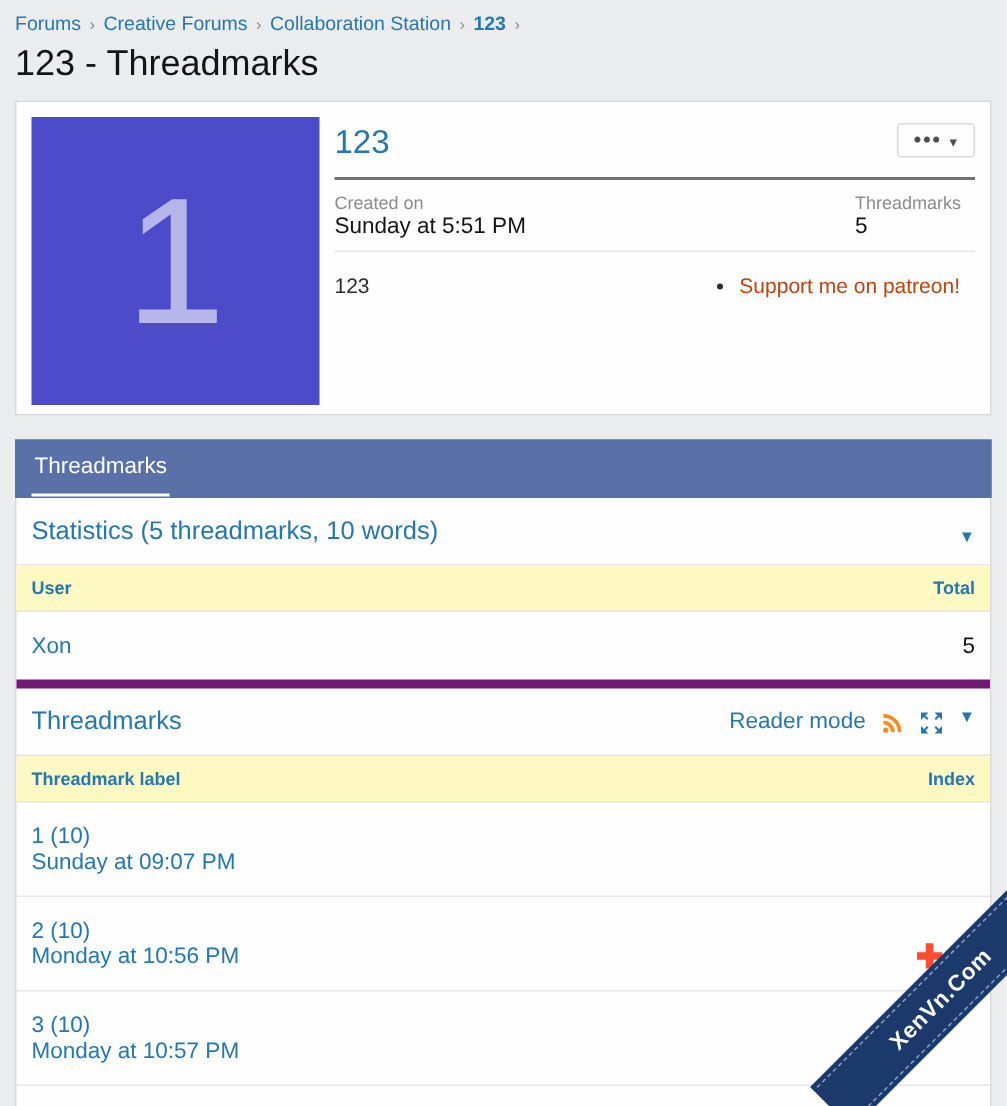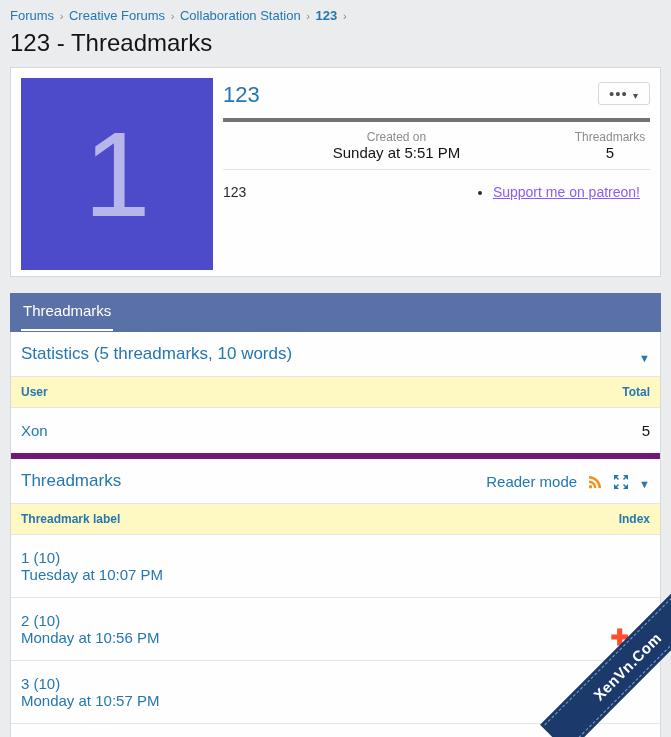--- a/index.html
+++ b/index.html
@@ -13,44 +13,44 @@
 
 .page-title { font-size: 24px; font-weight: 400; color: #141414; padding: 2px 10px 10px; }
 
 .card { background: #fefefe; border: 1px solid #d8d8d8; margin: 0 10px 10px; }
 .card-top { display: flex; padding: 10px 10px 0; }
 .avatar { width: 192px; height: 192px; background: #4d4bc9; color: #b7b6ea; font-size: 120px; display: flex; align-items: center; justify-content: center; flex-shrink: 0; }
 .card-body { flex: 1; padding-left: 10px; display: flex; flex-direction: column; }
 .title-row { display: flex; justify-content: space-between; align-items: flex-start; padding: 4px 0 10px; }
 .title-link { color: #2577b1; font-size: 22px; }
 .more-btn { border: 1px solid #d8d8d8; background: #fefefe; padding: 2px 10px; color: #505050; border-radius: 3px; font-size: 15px; letter-spacing: 1px; cursor: pointer; }
-.meta-row { display: flex; border-top: 4px solid #737373; border-bottom: 1px solid #e5e5e5; padding: 8px 0; text-align: center; }
+.meta-row { display: flex; border-top: 2px solid #737373; border-bottom: 1px solid #e5e5e5; padding: 8px 0; }
 .meta-col { flex: 1; }
 .meta-col.tm { flex: 0 0 auto; min-width: 80px; }
 .meta-label { font-size: 12px; color: #8c8c8c; }
 .meta-value { font-size: 15px; color: #141414; }
 .desc-row { display: flex; padding: 14px 0 10px; justify-content: space-between; }
 .desc-text { color: #2c2c2c; font-size: 14px; }
 .support-list { list-style: disc; padding-left: 20px; margin-right: 10px; }
-.support-list li a { color: #8b5cf6; font-size: 14px; text-decoration: underline; }
+.support-list li a { color: #c2410c; font-size: 14px; }
 .card-pad { height: 6px; }
 
 .tabs-bar { background: #5971a6; color: #fff; padding: 0 10px; margin: 16px 10px 0; border: 1px solid #5971a6; }
 .tab { display: inline-block; padding: 8px 2px 10px; border-bottom: 2px solid #fff; font-size: 15px; }
 
 .panel { background: #fefefe; border: 1px solid #d8d8d8; border-top: none; margin: 0 10px; }
 .stats-header { display: flex; justify-content: space-between; align-items: flex-end; padding: 12px 10px; color: #2577b1; font-size: 17px; border-bottom: 1px solid #e5e5e5; cursor: pointer; }
 .col-head { display: flex; justify-content: space-between; padding: 8px 10px; font-size: 12px; color: #2577b1; font-weight: bold; background: #fef9c3; border-bottom: 1px solid #e5e5e5; }
 .data-row { display: flex; justify-content: space-between; padding: 14px 10px; border-bottom: 6px solid #701a75; font-size: 15px; }
 .data-row .left { color: #2577b1; }
 .data-row .right { color: #141414; }
 
 .section-header { display: flex; justify-content: space-between; align-items: center; padding: 12px 10px; border-bottom: 1px solid #e5e5e5; }
 .section-title { color: #2577b1; font-size: 17px; }
-.section-actions { display: flex; align-items: flex-end; gap: 10px; }
+.section-actions { display: flex; align-items: flex-start; gap: 10px; }
 .reader-link { color: #2577b1; font-size: 15px; }
 .icon-rss { color: #f78f1e; }
 .icon-expand { color: #2577b1; }
 .icon-caret-sm { color: #2577b1; }
 
 .tm-row { display: flex; justify-content: space-between; padding: 14px 10px; border-bottom: 1px solid #e5e5e5; font-size: 15px; flex-direction: column; }
 .tm-row:last-child { border-bottom: none; }
 .tm-row .lbl { color: #2577b1; }
 .tm-row .date { color: #2577b1; }
 
@@ -147,21 +147,21 @@
     </div>
   </div>
 
   <div class="col-head">
     <span>Threadmark label</span>
     <span>Index</span>
   </div>
 
   <div class="tm-row">
     <a class="lbl">1 (10)</a>
-    <a class="date">Tuesday at 10:07 PM</a>
+    <a class="date">Sunday at 09:07 PM</a>
   </div>
   <div class="tm-row">
     <a class="lbl">2 (10)</a>
     <a class="date">Monday at 10:56 PM</a>
   </div>
   <div class="tm-row">
     <a class="lbl">3 (10)</a>
     <a class="date">Monday at 10:57 PM</a>
   </div>
   <div class="tm-row">

